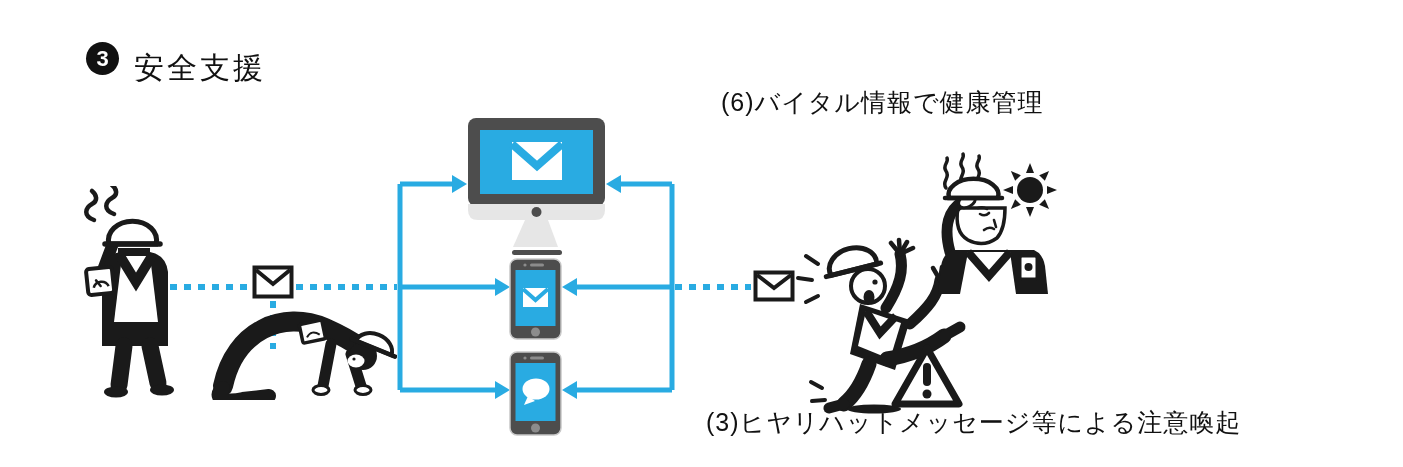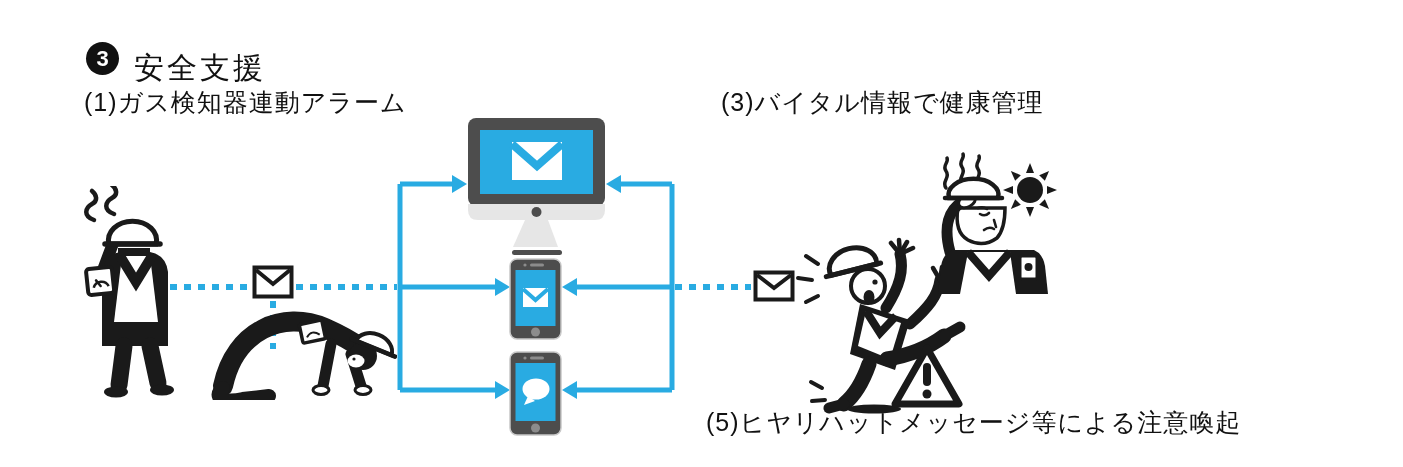--- a/index.html
+++ b/index.html
@@ -26,23 +26,22 @@
 
 <div class="canvas">
 
   <div class="abs title-row">
     <div class="badge">
       <span>3</span>
     </div>
     <div class="title-text">安全支援</div>
   </div>
 
-  <div class="abs label label1">(1)ガス検知器連動アラーム</div>
-  <div class="abs label label2">(3)バイタル情報で健康管理</div>
-  <div class="abs label label3">(5)ヒヤリハットメッセージ等による注意喚起</div>
+  <div class="abs label label2">(6)バイタル情報で健康管理</div>
+  <div class="abs label label3">(3)ヒヤリハットメッセージ等による注意喚起</div>
 
   <svg class="abs" style="left:0;top:0" width="1403" height="467" viewBox="0 0 1403 467">
     <g stroke="#29ABE2" stroke-width="6" fill="none" stroke-dasharray="7 7">
       <path d="M128,287 H397"></path>
       <path d="M273,301 V349"></path>
       <path d="M675,287 H751"></path>
     </g>
     <g stroke="#29ABE2" stroke-width="5" fill="none">
       <path d="M400,184 V390"></path>
       <path d="M400,184 H452"></path>

